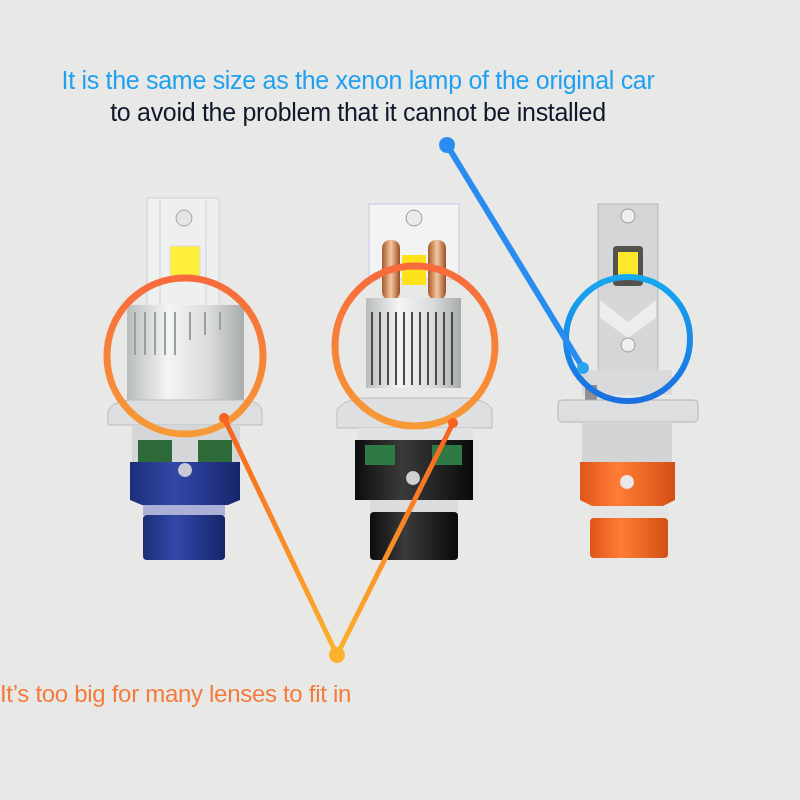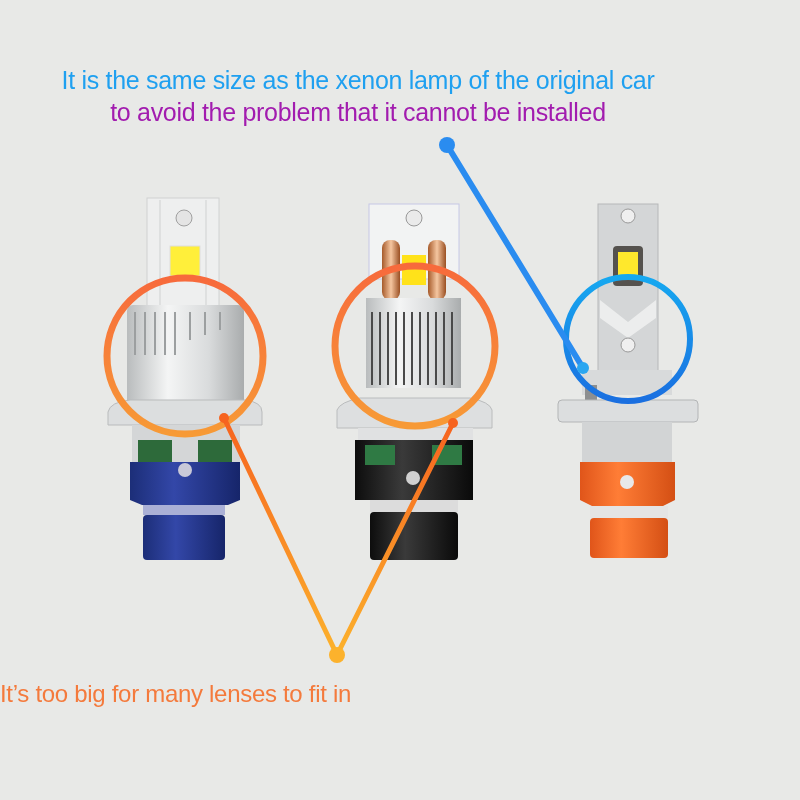--- a/index.html
+++ b/index.html
@@ -1,19 +1,19 @@
 <!DOCTYPE html>
 <html><head>
 <meta charset="utf-8">
 <style>
   html, body { margin: 0; padding: 0; }
   body { width: 800px; height: 800px; background: #e8e9e7; position: relative; overflow: hidden; font-family: "Liberation Sans", sans-serif; }
   .headline { position: absolute; left: 0; width: 716px; text-align: center; font-size: 25px; letter-spacing: -0.3px; }
   .line1 { top: 66px; color: #1fa0f0; }
-  .line2 { top: 98px; color: #a21caf; }
+  .line2 { top: 98px; color: #0f172a; }
   .caption { position: absolute; left: 0; top: 680px; width: 660px; text-align: left; font-size: 24px; color: #f47a3c; letter-spacing: -0.3px; }
   svg.scene { position: absolute; left: 0; top: 0; }
 </style>
 </head>
 <body>
 
 <div class="headline line1">It is the same size as the xenon lamp of the original car</div>
 <div class="headline line2">to avoid the problem that it cannot be installed</div>
 
 <svg class="scene" width="800" height="800" viewBox="0 0 800 800">

